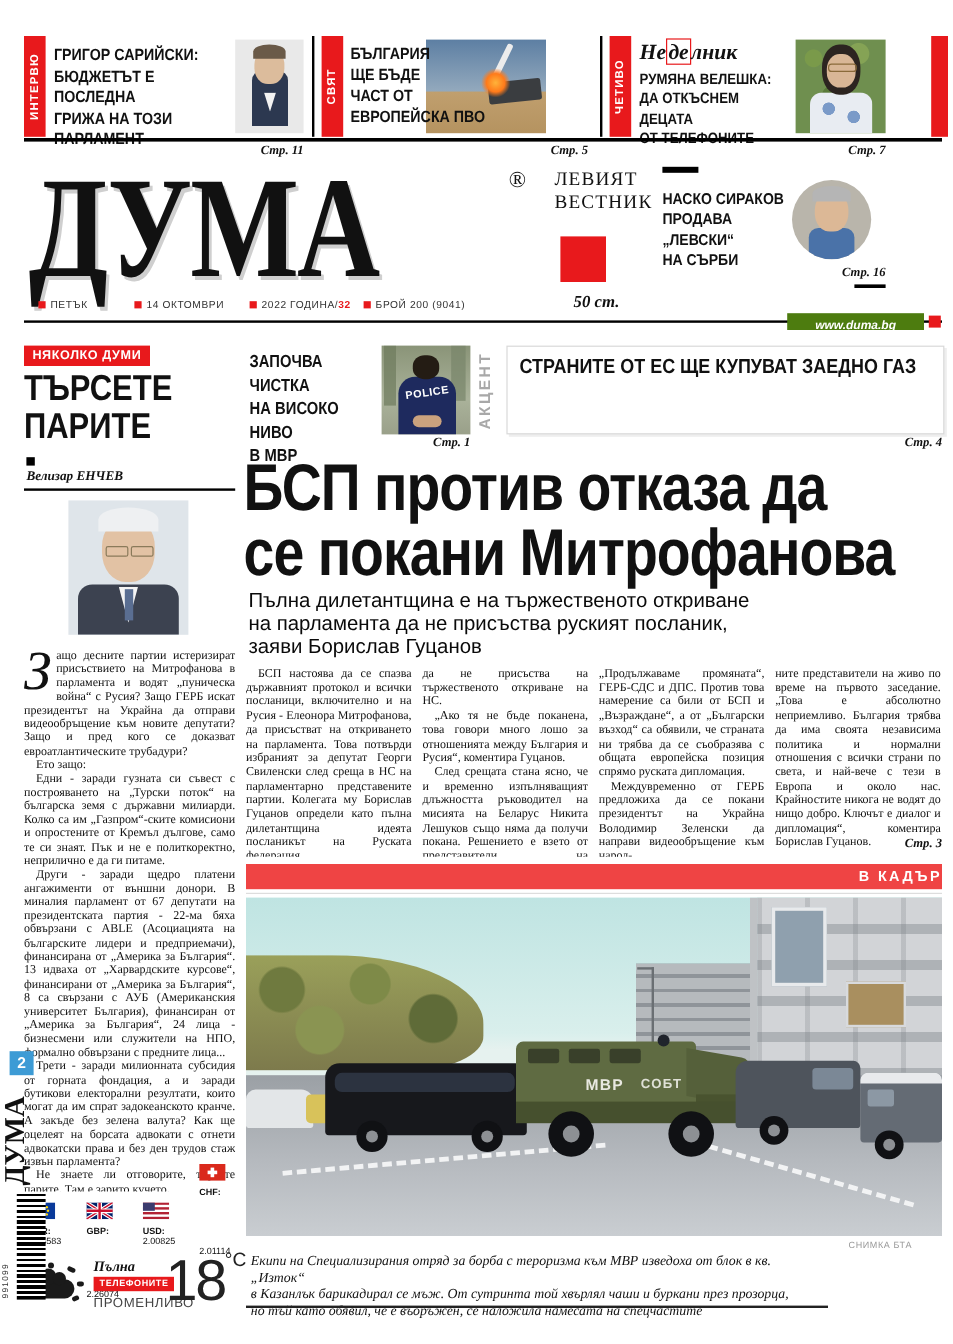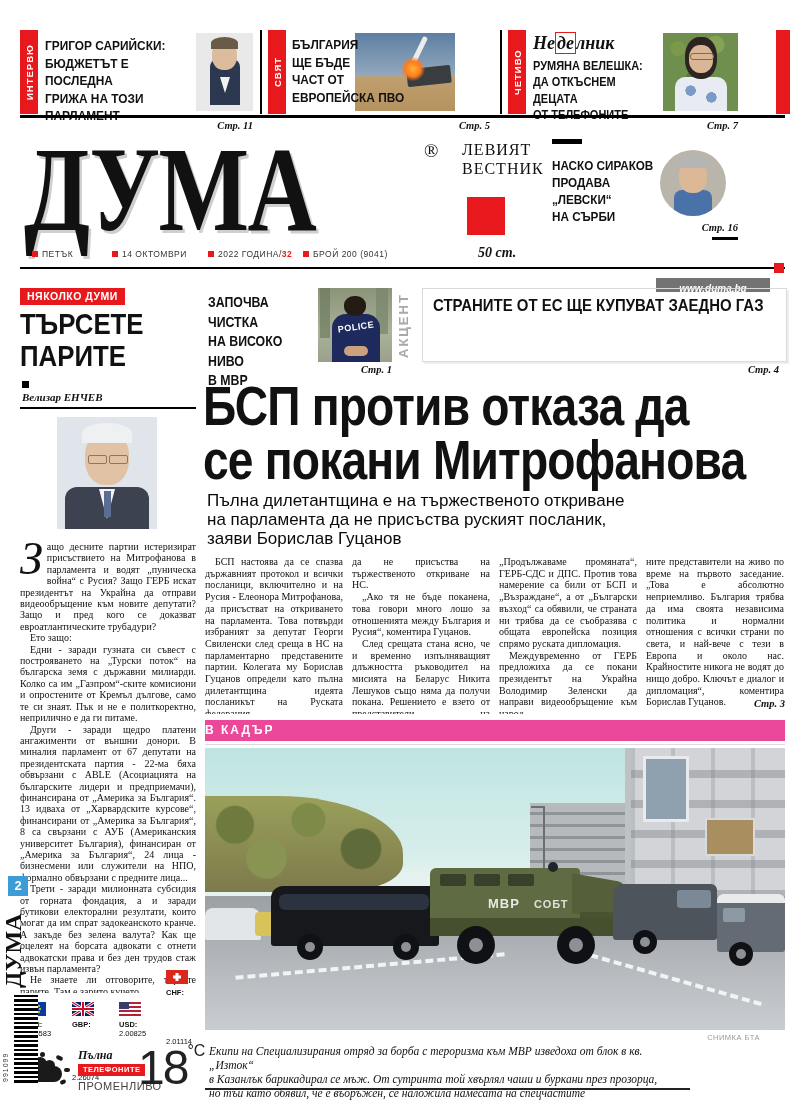--- a/index.html
+++ b/index.html
@@ -98,21 +98,21 @@
 
 <div class="abs" style="left:0;top:249px;width:794px;height:12px;font-size:8.5px;letter-spacing:.5px;color:#333;">
   <span class="abs" style="left:32px;"><span class="redsq"></span><span>ПЕТЪК</span></span>
   <span class="abs" style="left:112px;"><span class="redsq"></span><span>14 ОКТОМВРИ</span></span>
   <span class="abs" style="left:208px;"><span class="redsq"></span><span>2022 ГОДИНА/</span><span style="color:#e8191c;font-weight:bold;">32</span></span>
   <span class="abs" style="left:303px;"><span class="redsq"></span><span>БРОЙ 200 (9041)</span></span>
 </div>
 <div class="abs serif" style="left:478px;top:245px;font-size:14px;font-weight:bold;font-style:italic;">50 ст.</div>
 
 <div class="abs" style="left:20px;top:267px;width:765px;height:2px;background:#000;"></div>
-<div class="abs" style="left:656px;top:278px;width:114px;height:14px;background:#737373;color:#fff;text-align:center;">
+<div class="abs" style="left:656px;top:261px;width:114px;height:14px;background:#4d7c0f;color:#fff;text-align:center;">
   <span style="font-size:10px;font-weight:bold;font-style:italic;line-height:14px;">www.duma.bg</span>
 </div>
 <div class="abs" style="left:774px;top:263px;width:10px;height:10px;background:#e8191c;"></div>
 
 <div class="abs badge" style="left:20px;top:288px;padding:2px 7px 3px;font-size:10.5px;letter-spacing:.5px;">НЯКОЛКО ДУМИ</div>
 <div class="abs cond pre" style="left:20px;top:308px;width:205px;font-size:30px;font-weight:bold;line-height:1.08;transform:scaleX(.86);">ТЪРСЕТЕ
 ПАРИТЕ</div>
 <div class="abs" style="left:22px;top:381px;width:7px;height:7px;background:#000;"></div>
 <div class="abs serif" style="left:22px;top:391px;font-size:11px;font-style:italic;font-weight:bold;">Велизар ЕНЧЕВ</div>
 <div class="abs" style="left:20px;top:407px;width:176px;height:2px;background:#000;"></div>
@@ -220,40 +220,40 @@
   <div class="abs" style="left:26px;top:8px;width:22px;height:20px;background:#241c14;border-radius:45%;"></div>
   <div class="abs" style="left:26px;top:58px;width:24px;height:10px;background:#caa27e;border-radius:5px;"></div>
   <div class="abs" style="left:15px;top:34px;width:46px;text-align:center;color:#fff;font-weight:bold;font-size:9px;letter-spacing:.5px;transform:rotate(-8deg);">POLICE</div>
 </div>
 <div class="abs pageref" style="left:352px;top:364px;width:40px;text-align:right;">Стр. 1</div>
 
 <div class="abs" style="left:396px;top:290px;width:20px;height:72px;writing-mode:vertical-rl;transform:rotate(180deg);color:#a8a8a8;font-weight:bold;font-size:13px;letter-spacing:2px;text-align:center;">АКЦЕНТ</div>
 <div class="abs" style="left:422px;top:288px;width:363px;height:72px;border:1px solid #d9d9d9;box-shadow:2px 2px 0 #eee;">
   <div class="cond" style="margin:7px 0 2px 10px;font-size:17px;font-weight:bold;transform:scaleX(.88);width:400px;">СТРАНИТЕ ОТ ЕС ЩЕ КУПУВАТ ЗАЕДНО ГАЗ</div>
 </div>
-<div class="abs pageref" style="left:742px;top:364px;width:43px;text-align:center;">Стр. 4</div>
+<div class="abs pageref" style="left:742px;top:364px;width:43px;text-align:right;">Стр. 4</div>
 
 <div class="abs cond pre" style="left:203px;top:380px;width:695px;font-size:55px;font-weight:bold;line-height:.98;letter-spacing:-1px;transform:scaleX(.84);">БСП против отказа да
 се покани Митрофанова</div>
 <div class="abs pre" style="left:207px;top:491px;width:560px;font-size:17px;line-height:1.12;color:#0a0a0a;">Пълна дилетантщина е на тържественото откриване
 на парламента да не присъства руският посланик,
 заяви Борислав Гуцанов</div>
 
 <div class="abs" style="left:205px;top:556px;width:580px;height:158px;display:flex;gap:9px;overflow:hidden;">
   <div class="serif just pre" style="width:138px;font-size:10px;line-height:11.7px;"> БСП настоява да се спазва държавният протокол и всички посланици, включително и на Русия - Елеонора Митрофанова, да присъстват на откриването на парламента. Това потвърди избраният за депутат Георги Свиленски след среща в НС на парламентарно представените партии. Колегата му Борислав Гуцанов определи като пълна дилетантщина идеята посланикът на Руската федерация</div>
   <div class="serif just pre" style="width:138px;font-size:10px;line-height:11.7px;">да не присъства на тържественото откриване на НС.
  „Ако тя не бъде поканена, това говори много лошо за отношенията между България и Русия“, коментира Гуцанов.
  След срещата стана ясно, че и временно изпълняващият длъжността ръководител на мисията на Беларус Никита Лешуков също няма да получи покана. Решението е взето от представители на „Демократична България“,</div>
   <div class="serif just pre" style="width:138px;font-size:10px;line-height:11.7px;">„Продължаваме промяната“, ГЕРБ-СДС и ДПС. Против това намерение са били от БСП и „Възраждане“, а от „Български възход“ са обявили, че страната ни трябва да се съобразява с общата европейска позиция спрямо руската дипломация.
  Междувременно от ГЕРБ предложиха да се покани президентът на Украйна Володимир Зеленски да направи видеообръщение към народ-</div>
   <div class="serif just pre" style="width:138px;font-size:10px;line-height:11.7px;">ните представители на живо по време на първото заседание. „Това е абсолютно неприемливо. България трябва да има своята независима политика и нормални отношения с всички страни по света, и най-вече с тези в Европа и около нас. Крайностите никога не водят до нищо добро. Ключът е диалог и дипломация“, коментира Борислав Гуцанов.</div>
 </div>
 <div class="abs pageref" style="left:738px;top:698px;width:47px;text-align:right;background:#fff;">Стр. 3</div>
 
-<div class="abs" style="left:205px;top:720px;width:580px;height:21px;background:#ec4899;color:#fff;text-align:left;">
+<div class="abs" style="left:205px;top:720px;width:580px;height:21px;background:#ef4444;color:#fff;text-align:right;">
   <span style="font-size:12px;font-weight:bold;letter-spacing:2px;line-height:21px;">В КАДЪР</span>
 </div>
 <div class="abs" style="left:205px;top:744px;width:580px;height:1px;background:#ddd;"></div>
 
 <div class="photo" style="left:205px;top:748px;width:580px;height:282px;background:linear-gradient(180deg,#bfe4e2 0%,#d9efec 40%,#e6f2ef 45%);">
 
   <div class="abs" style="left:-12px;top:48px;width:210px;height:96px;border-radius:0 60% 30% 0;background:radial-gradient(circle at 20% 30%,#6f7a3f 10%,transparent 11%),radial-gradient(circle at 55% 25%,#7e8a48 12%,transparent 13%),radial-gradient(circle at 80% 55%,#5f6b38 11%,transparent 12%),radial-gradient(circle at 35% 65%,#8a9452 13%,transparent 14%),linear-gradient(180deg,#9aa05a,#7d7a4c);"></div>
 
   <div class="abs" style="left:325px;top:55px;width:95px;height:90px;background:repeating-linear-gradient(180deg,#b6babd 0 9px,#8f9499 9px 12px);"></div>
   <div class="abs" style="left:420px;top:0;width:160px;height:168px;background:repeating-linear-gradient(90deg,rgba(120,125,130,.25) 0 4px,transparent 4px 40px),repeating-linear-gradient(180deg,#d2d4d7 0 22px,#aeb2b6 22px 30px);border-left:6px solid #bfc2c5;"></div>

